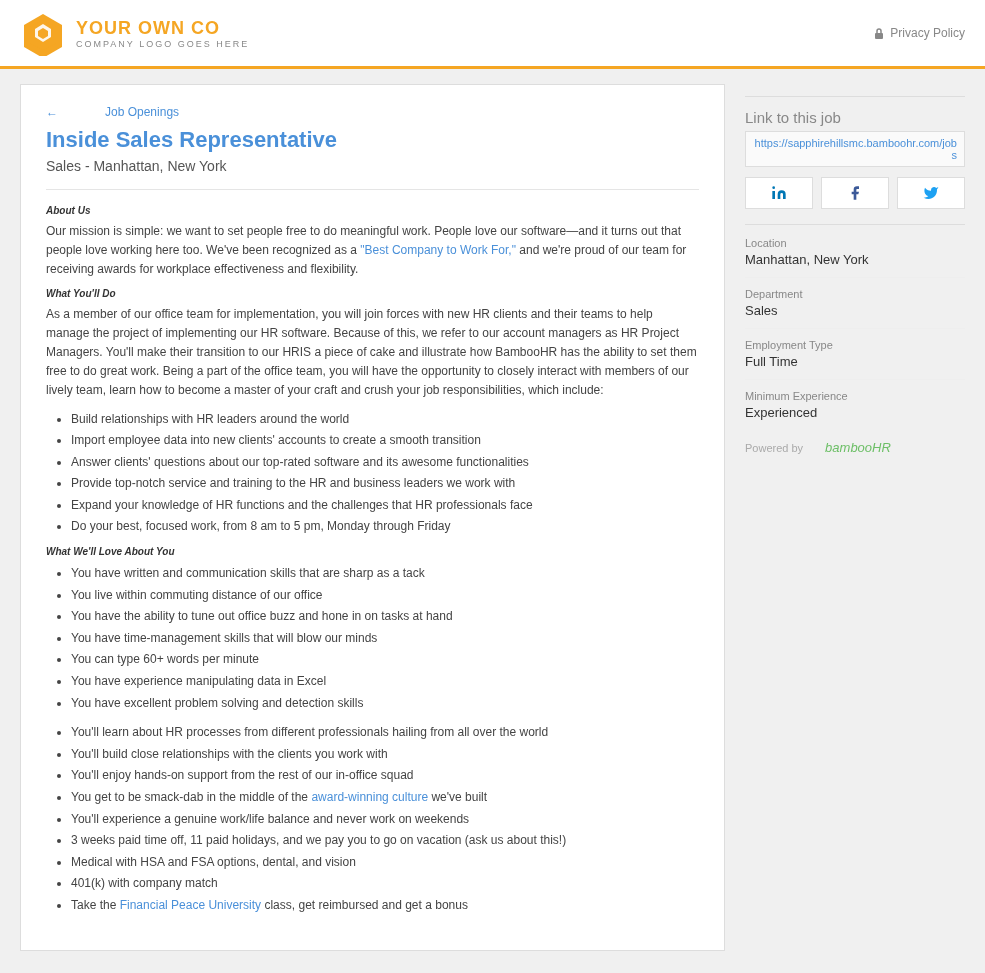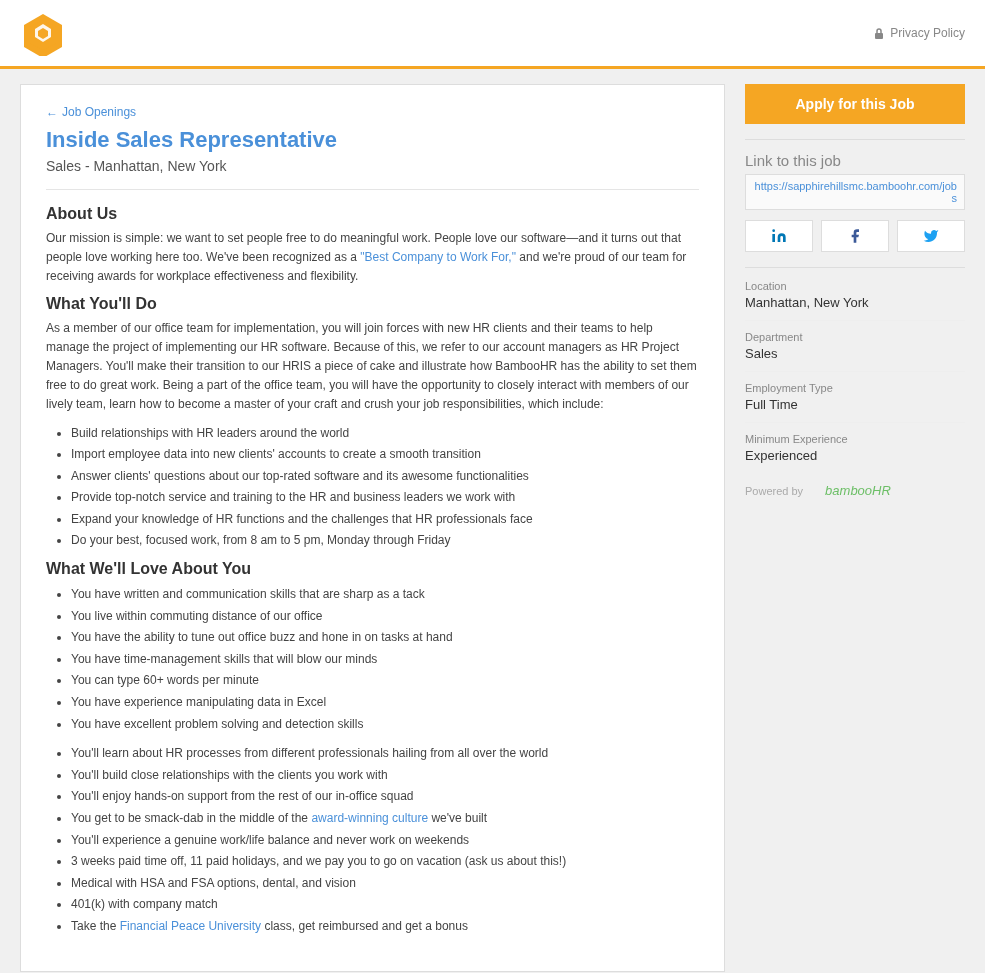--- a/index.html
+++ b/index.html
@@ -77,43 +77,44 @@
 
     
     .breadcrumb {
       font-size: 12px;
       color: #4a90d9;
       margin-bottom: 8px;
       display: flex;
       align-items: center;
       gap: 4px;
     }
-    .breadcrumb a { color: #4a90d9; }
+    .breadcrumb a { color: #4a90d9; margin-left: 43px; }
 
     
     .job-title {
       font-size: 22px;
       font-weight: bold;
       color: #4a90d9;
       margin-bottom: 5px;
     }
     .job-subtitle {
       font-size: 14px;
       color: #555;
       margin-bottom: 15px;
       padding-bottom: 15px;
       border-bottom: 1px solid #e5e5e5;
     }
 
     
     .section-title {
-      font-size: 16px;
+      font-size: 10px;
       font-weight: bold;
       color: #333;
       margin: 7px 0 6px;
+      font-style: italic;
     }
     .section-text {
       font-size: 12px;
       color: #444;
       line-height: 1.6;
       margin-bottom: 8px;
     }
     .bullet-list {
       list-style: disc;
       padding-left: 25px;
@@ -219,20 +220,26 @@
 
 <div class="header">
   <div class="logo-area">
 
     <svg class="logo-icon" viewBox="0 0 46 46" xmlns="http://www.w3.org/2000/svg">
       <polygon points="23,4 42,15 42,37 23,48 4,37 4,15" fill="#f5a623"></polygon>
       <polygon points="23,10 36,17 36,33 23,40 10,33 10,17" fill="#f5a623" opacity="0.6"></polygon>
       <polygon points="15,19 23,14 31,19 31,27 23,32 15,27" fill="#fff" opacity="0.9"></polygon>
       <polygon points="18,21 23,18 28,21 28,26 23,29 18,26" fill="#f5a623"></polygon>
     </svg>
+    <div class="logo-text">
+      <div class="logo-name">
+        <span>YOUR </span><span style="color:#f5a623">OWN</span><span> CO</span>
+      </div>
+      <div class="logo-tagline">COMPANY LOGO GOES HERE</div>
+    </div>
   </div>
   <div class="header-privacy">
     <svg width="12" height="13" viewBox="0 0 12 13">
       <rect x="2" y="6" width="8" height="6" rx="1" fill="#888"></rect>
       <path d="M4 6V4a2 2 0 014 0v2" stroke="#888" stroke-width="1.5" fill="none"></path>
     </svg>
     <span>Privacy Policy</span>
   </div>
 </div>
 
@@ -284,21 +291,20 @@
       <li>3 weeks paid time off, 11 paid holidays, and we pay you to go on vacation (ask us about this!)</li>
       <li>Medical with HSA and FSA options, dental, and vision</li>
       <li>401(k) with company match</li>
       <li>Take the <a href="#">Financial Peace University</a> class, get reimbursed and get a bonus</li>
     </ul>
 
   </div>
 
   <div class="sidebar">
 
-    <button class="apply-btn">Apply for this Job</button>
 
     <hr class="sidebar-divider">
 
     <div class="link-label">Link to this job</div>
     <span class="link-url">https://sapphirehillsmc.bamboohr.com/jobs</span>
 
     <div class="social-buttons">
       <button class="social-btn linkedin">
         <svg width="16" height="16" viewBox="0 0 24 24" fill="#0077b5">
           <path d="M16 8a6 6 0 016 6v7h-4v-7a2 2 0 00-2-2 2 2 0 00-2 2v7h-4v-7a6 6 0 016-6zM2 9h4v12H2z"></path>

